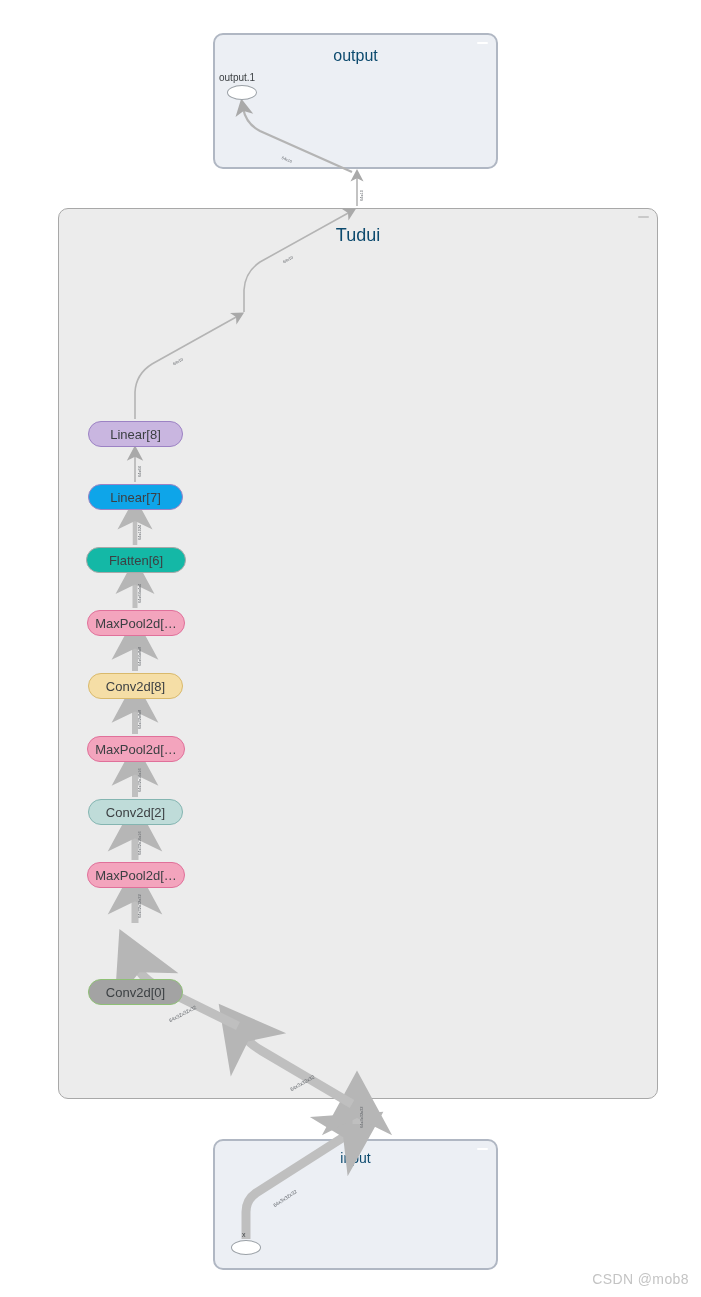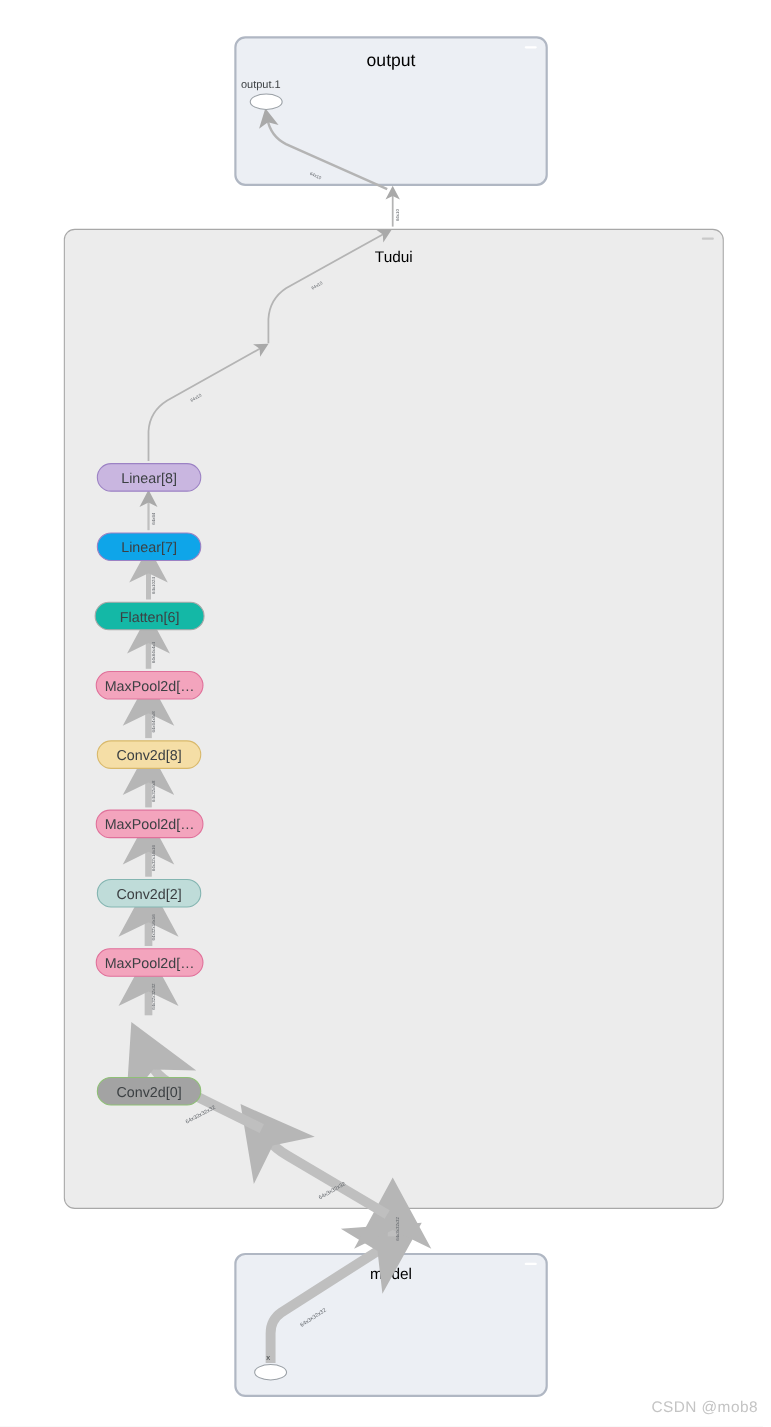--- a/index.html
+++ b/index.html
@@ -29,21 +29,21 @@
   }
   .group.subscope{
     background:#ececec;
     border:1px solid #a8a8a8;
     border-radius:12px;
   }
   .group-title{
     position:absolute;
     left:0;right:0;
     text-align:center;
-    color:#000000;
+    color:#0c4a6e;
     font-weight:400;
     white-space:nowrap;
     pointer-events:none;
   }
   .collapse-icon{
     position:absolute;
     right:8px;top:7px;
     width:11px;height:2px;
     background:#ffffff;
     border-radius:1px;
@@ -112,27 +112,27 @@
 <body>
 
 <div id="canvas">
 
   <div class="group io" id="g-output" style="left: 213px; top: 33px; width: 285px; height: 136px; background: rgb(236, 239, 244); border-color: rgb(176, 183, 195);">
     <div class="group-title" id="t-output" style="top: 12px; font-size: 16px;">output</div>
     <div class="collapse-icon"></div>
   </div>
 
   <div class="group scope" id="g-tudui" style="left: 58px; top: 208px; width: 600px; height: 891px; background: rgb(236, 236, 236); border-color: rgb(168, 168, 168);">
-    <div class="group-title" id="t-tudui" style="top: 16px; font-size: 14px;">Tudui</div>
+    <div class="group-title" id="t-tudui" style="top: 16px; font-size: 18px;">Tudui</div>
     <div class="collapse-icon dark"></div>
   </div>
 
 
   <div class="group io" id="g-input" style="left: 213px; top: 1139px; width: 285px; height: 131px; background: rgb(236, 239, 244); border-color: rgb(176, 183, 195);">
-    <div class="group-title" id="t-input" style="top: 9px; font-size: 14px;">model</div>
+    <div class="group-title" id="t-input" style="top: 9px; font-size: 14px;">input</div>
     <div class="collapse-icon"></div>
   </div>
 
   <svg class="edges" viewBox="0 0 701 1297">
     <defs>
       <marker id="ah-thick" markerWidth="9" markerHeight="9" refX="3.2" refY="4.5" orient="auto" markerUnits="strokeWidth">
         <path d="M0.4,0.6 L7.6,4.5 L0.4,8.4 L2.3,4.5 Z" fill="#b6b6b6"></path>
       </marker>
       <marker id="ah-thin" markerWidth="10" markerHeight="10" refX="4" refY="5" orient="auto" markerUnits="strokeWidth">
         <path d="M0.6,0.9 L8.4,5 L0.6,9.1 L2.6,5 Z" fill="#a9a9a9"></path>

